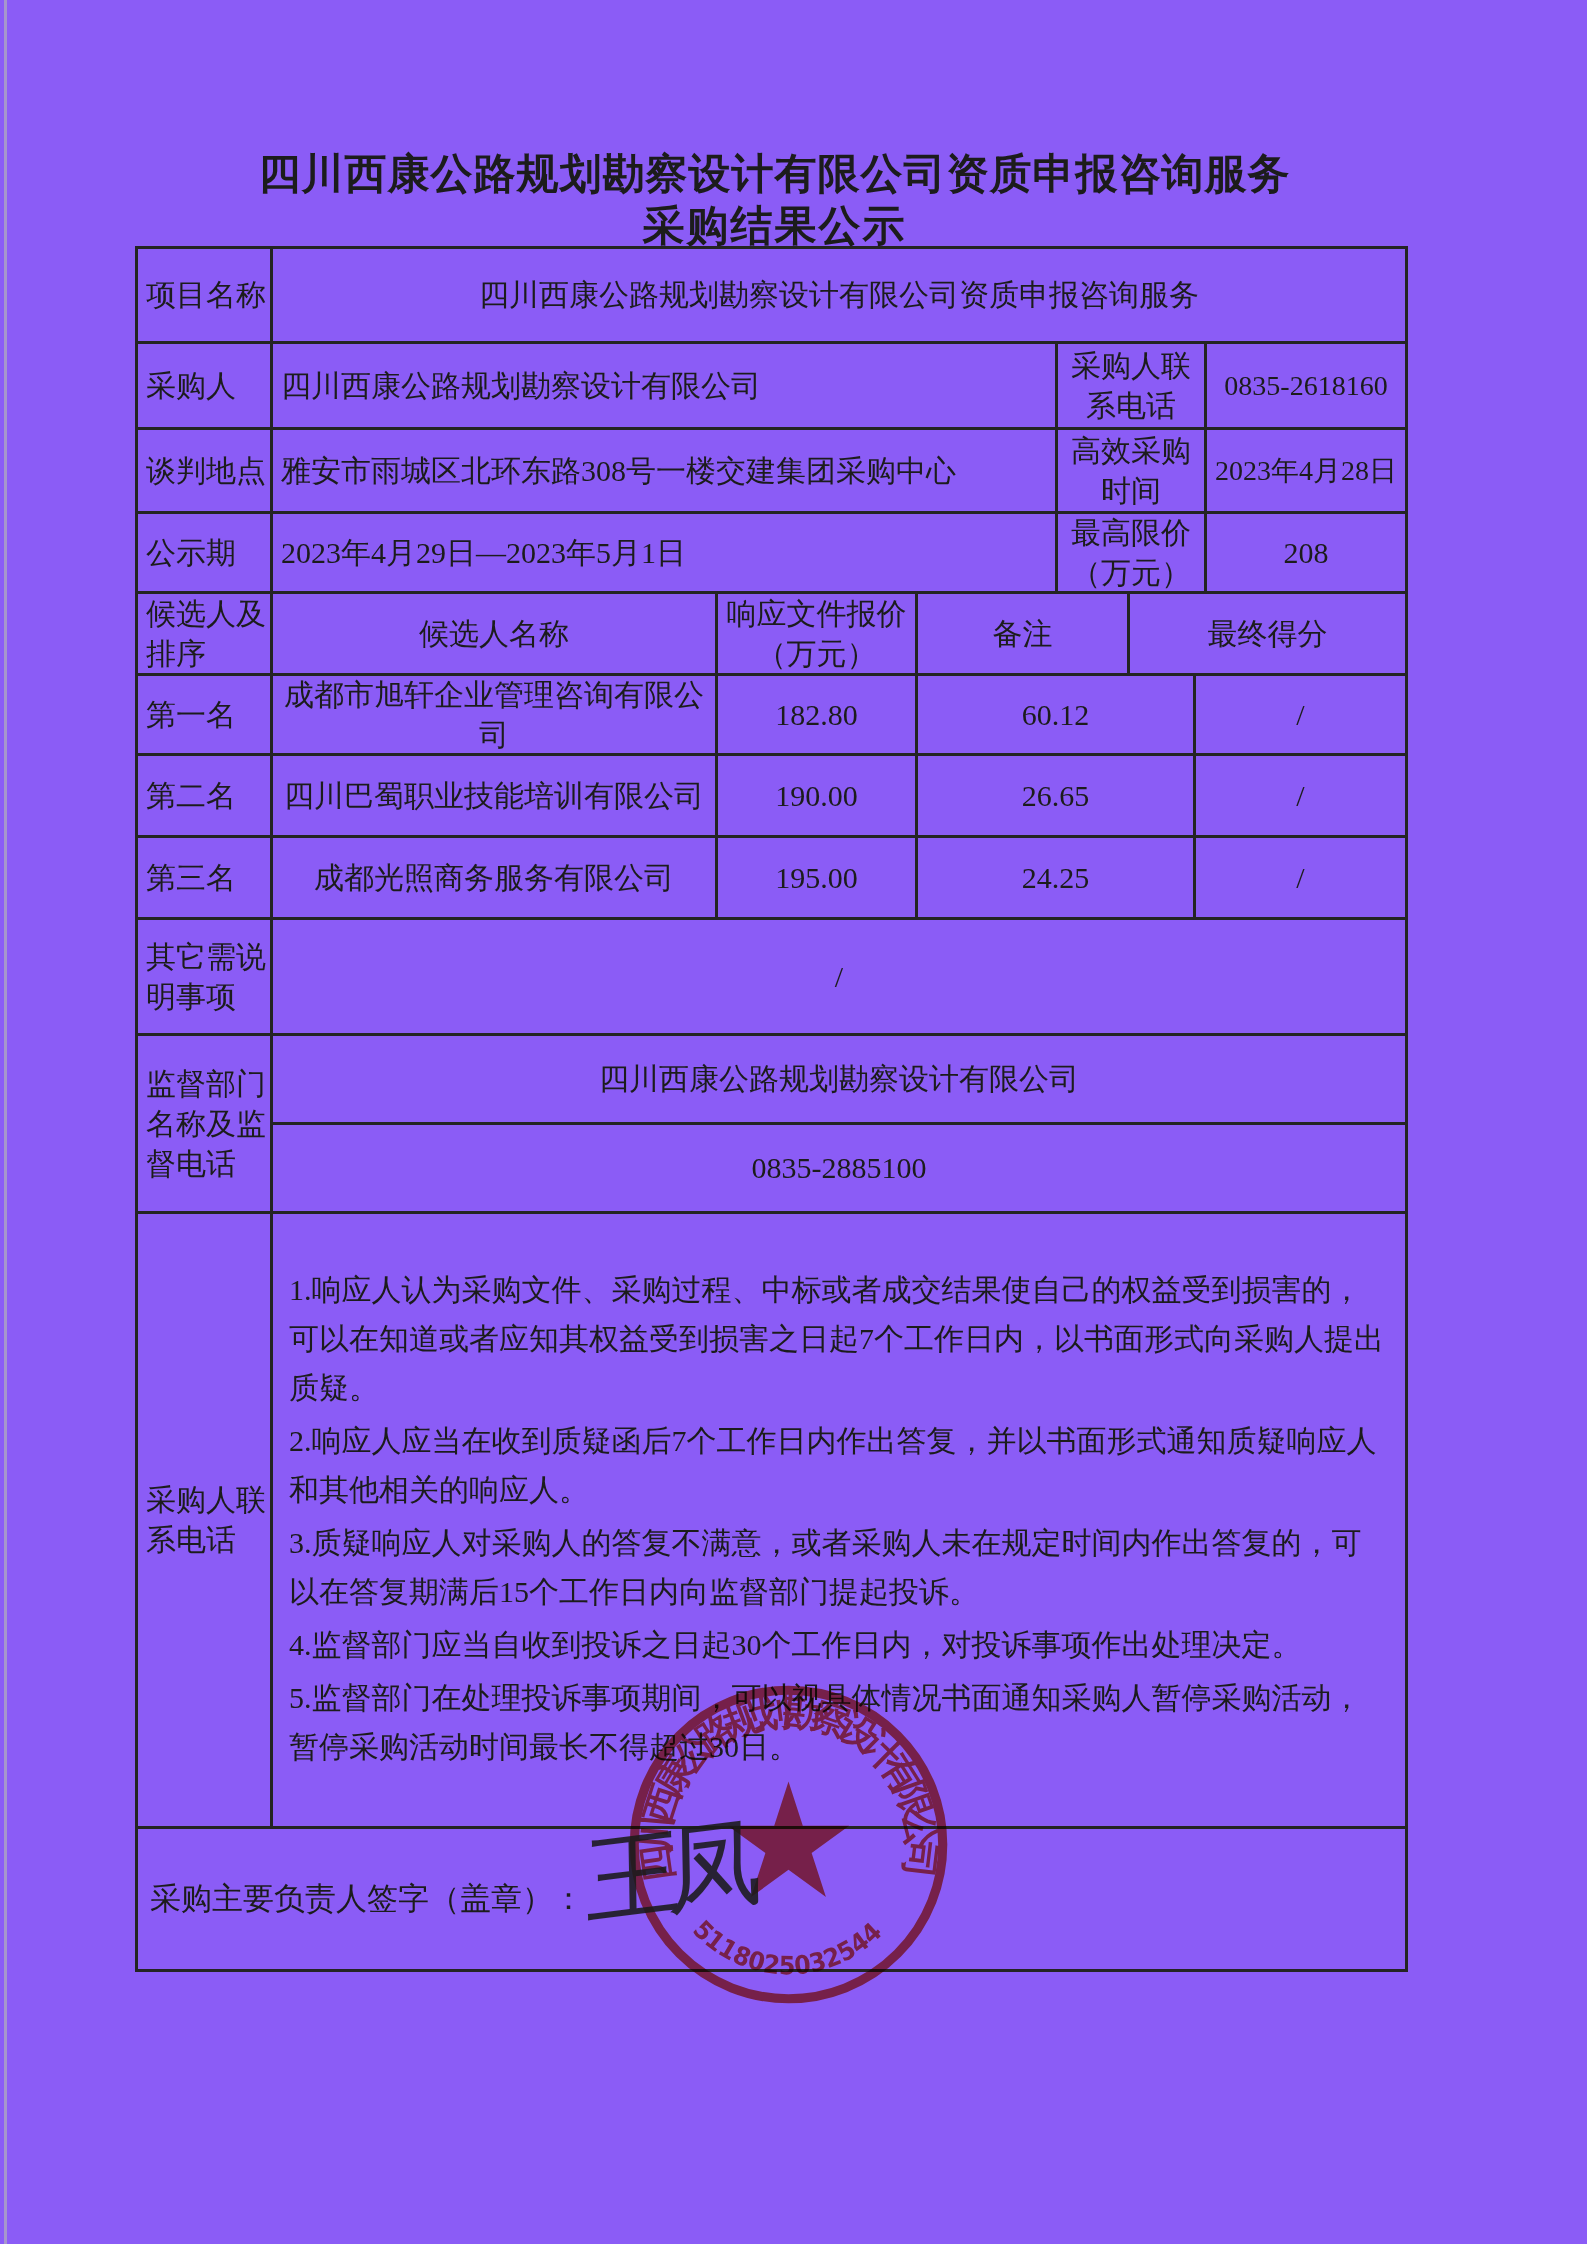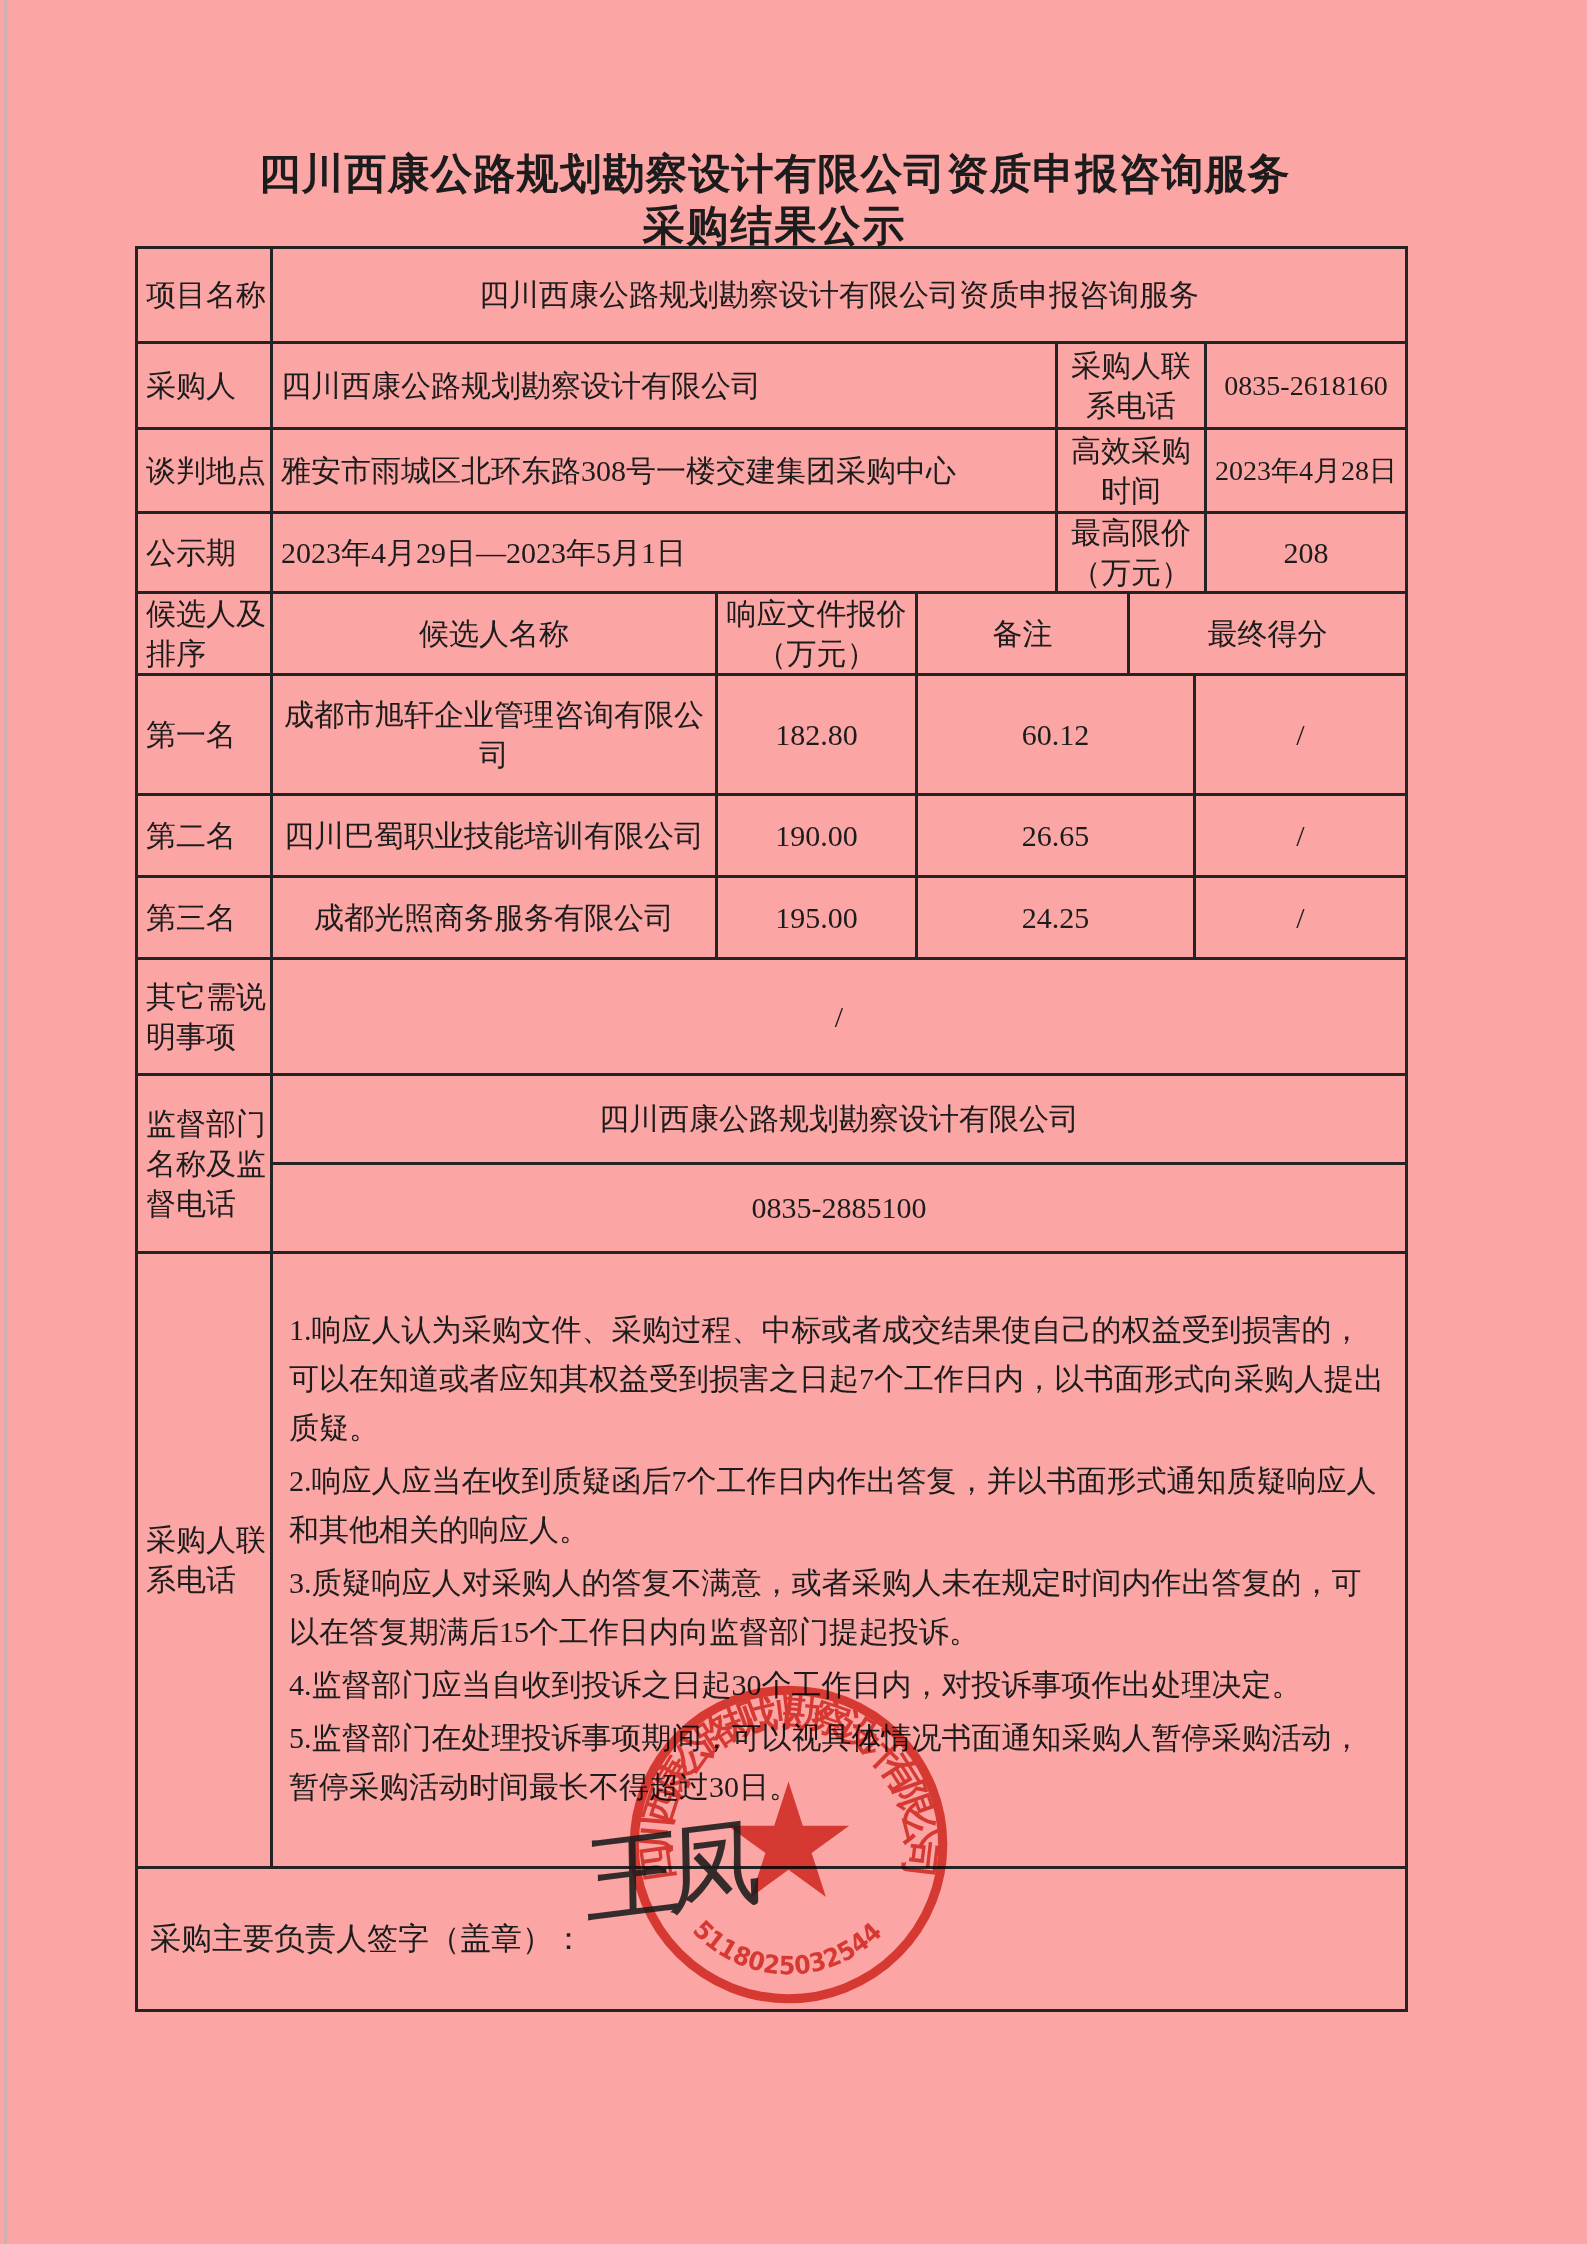--- a/index.html
+++ b/index.html
@@ -1,20 +1,20 @@
 <!DOCTYPE html>
 <html><head>
 <meta charset="utf-8">
 <style>
   html,body { margin:0; padding:0; background:#888; }
   .page {
     position:relative;
     width:1587px; height:2244px;
     margin:0 auto;
-    background:#fca5a5;
+    background:#8b5cf6;
     font-family:"Liberation Serif","DejaVu Serif",serif;
     color:#1c1c1c;
     overflow:hidden;
   }
   .scan-edge {
     position:absolute; left:4px; top:0; width:3px; height:100%;
     background:#b5b5b5; opacity:.65;
   }
   .title-block { position:absolute; left:138px; width:1273px; text-align:center; z-index:5; }
   .title1 { top:146px; font-family:"Liberation Sans","DejaVu Sans",sans-serif; font-weight:700; font-size:42px; letter-spacing:1px; }
@@ -32,21 +32,21 @@
     box-sizing:border-box; border-left:3px solid #242424;
     display:flex; align-items:center; justify-content:center;
     text-align:center; padding:4px 8px; overflow:hidden;
   }
   .cell.first { border-left:none; }
   .cell.leftal { justify-content:flex-start; text-align:left; }
   .labelcell { width:132px; flex:0 0 132px; justify-content:flex-start; text-align:left; padding-left:8px; padding-right:0; }
 
   
   .r1 { height:92px; } .r2 { height:86px; } .r3 { height:84px; } .r4 { height:80px; }
-  .r5 { height:82px; } .r6 { height:120px; } .r7 { height:82px; } .r8 { height:82px; }
+  .r5 { height:82px; } .r6 { height:80px; } .r7 { height:82px; } .r8 { height:82px; }
   .r9 { height:116px; } .r10 { height:178px; } .r11 { height:615px; } .r12 { height:143px; }
 
   
   .c-val { flex:0 0 785px; } .c-lab2 { flex:0 0 149px; } .c-val2 { flex:1; }
   
   .k-name { flex:0 0 445px; } .k-price { flex:0 0 200px; } .k-score { flex:0 0 278px; } .k-note { flex:1; }
   
   .c-span { flex:1; }
 
   .sup-right { flex:1; display:flex; flex-direction:column; border-left:3px solid #242424; box-sizing:border-box; }

